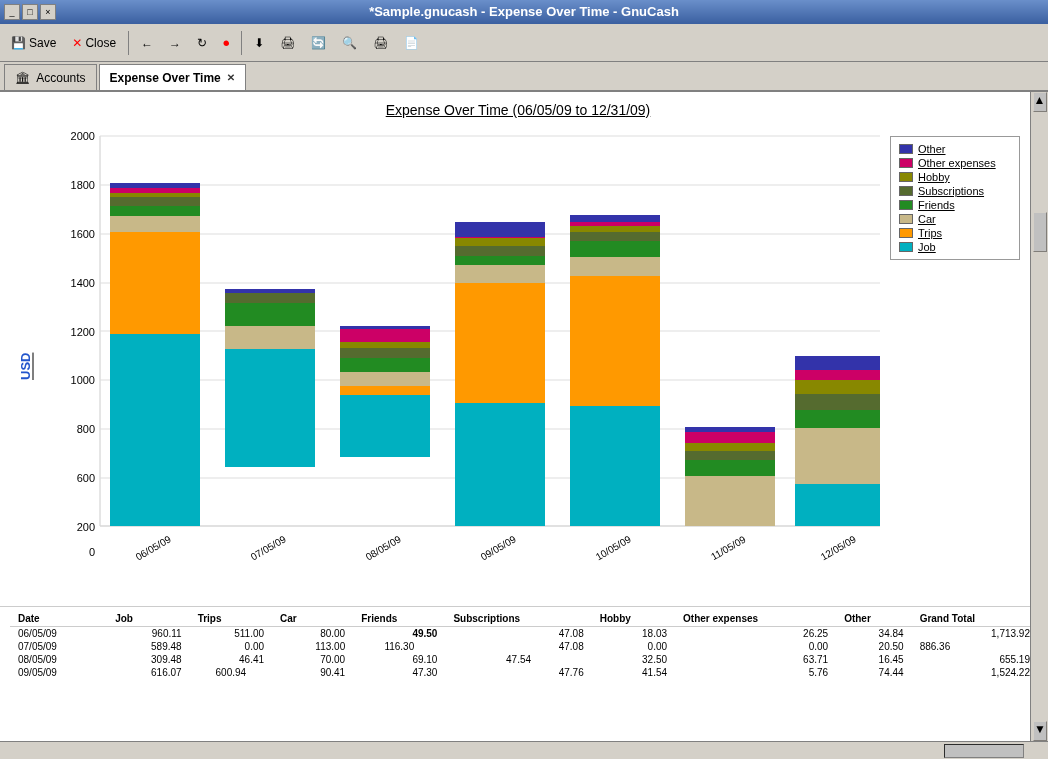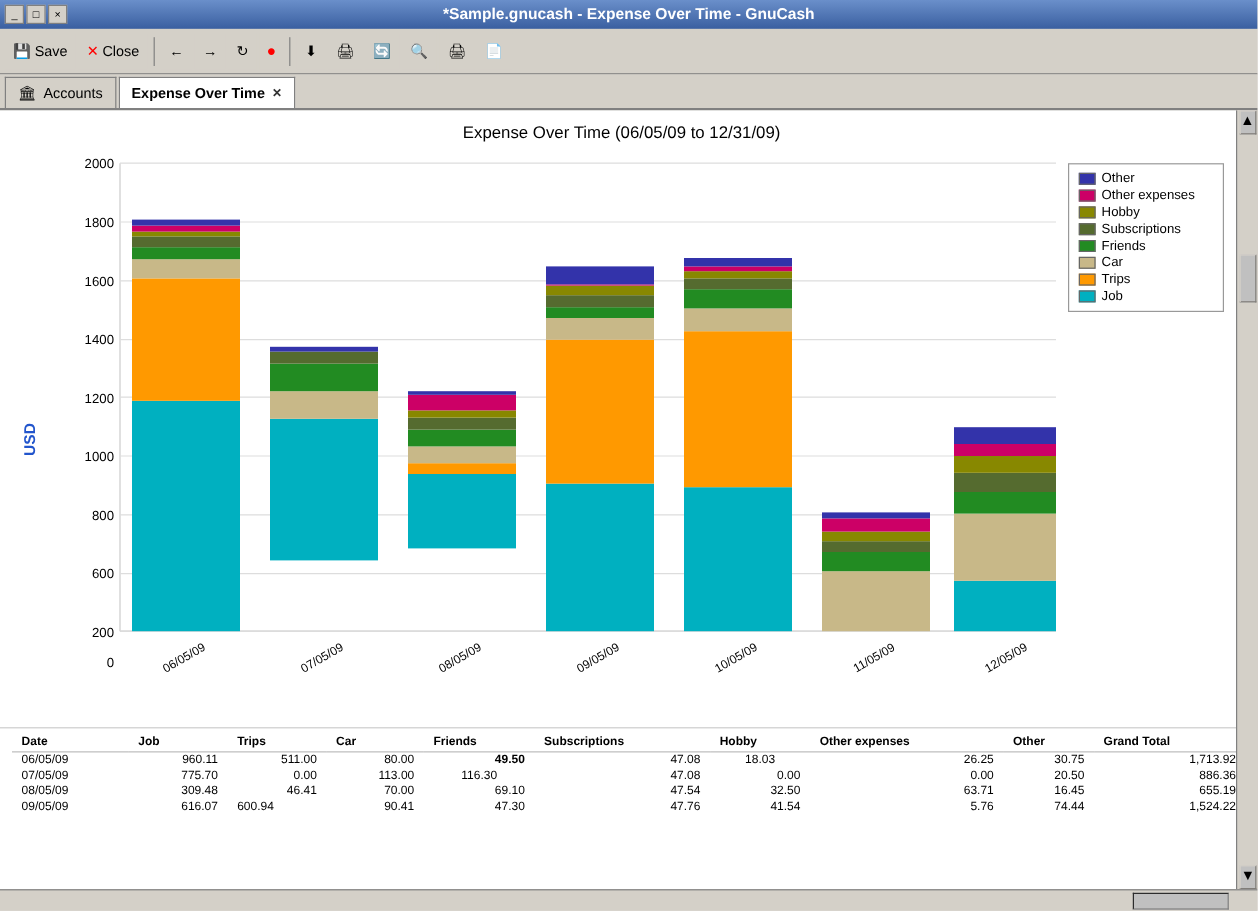--- a/index.html
+++ b/index.html
@@ -78,20 +78,21 @@
       overflow: hidden;
       display: flex;
       flex-direction: column;
     }
 
     
     .chart-area {
       flex: 0 0 auto;
       padding: 10px 22px 0 10px;
       position: relative;
+      text-decoration: underline;
     }
     .chart-title {
       text-align: center;
       font-size: 14px;
       margin-bottom: 8px;
       color: #000;
     }
 
     
     .data-table-container {
@@ -381,53 +382,53 @@
         </tr>
       </thead>
       <tbody id="table-body">
       <tr>
             <td>06/05/09</td>
             <td style="text-align: right;">960.11</td>
             <td style="text-align: right;">511.00</td>
             <td style="text-align: right;">80.00</td>
             <td style="text-align: right; font-weight: bold;">49.50</td>
             <td style="text-align: right;">47.08</td>
-            <td style="text-align: center;">18.03</td>
+            <td style="text-align: right;">18.03</td>
             <td style="text-align: right;">26.25</td>
-            <td style="text-align: right;">30.75</td>
+            <td style="text-align: right;">34.84</td>
             <td style="text-align: right;">1,713.92</td>
           </tr>
           <tr>
             <td>07/05/09</td>
-            <td style="text-align: right;">775.70</td>
+            <td style="text-align: right;">589.48</td>
             <td style="text-align: right;">0.00</td>
             <td style="text-align: right;">113.00</td>
             <td style="text-align: center;">116.30</td>
             <td style="text-align: right;">47.08</td>
             <td style="text-align: right;">0.00</td>
             <td style="text-align: right;">0.00</td>
             <td style="text-align: right;">20.50</td>
-            <td style="text-align: right;">886.36</td>
+            <td style="text-align: left;">886.36</td>
           </tr>
           <tr>
             <td>08/05/09</td>
             <td style="text-align: right;">309.48</td>
             <td style="text-align: right;">46.41</td>
             <td style="text-align: right;">70.00</td>
             <td style="text-align: right;">69.10</td>
-            <td style="text-align: right;">47.54</td>
+            <td style="text-align: center;">47.54</td>
             <td style="text-align: right;">32.50</td>
             <td style="text-align: right;">63.71</td>
             <td style="text-align: right;">16.45</td>
             <td style="text-align: right;">655.19</td>
           </tr>
           <tr>
             <td>09/05/09</td>
             <td style="text-align: right;">616.07</td>
-            <td style="text-align: left;">600.94</td>
+            <td style="text-align: center;">600.94</td>
             <td style="text-align: right;">90.41</td>
             <td style="text-align: right;">47.30</td>
             <td style="text-align: right;">47.76</td>
             <td style="text-align: right;">41.54</td>
             <td style="text-align: right;">5.76</td>
             <td style="text-align: right;">74.44</td>
             <td style="text-align: right;">1,524.22</td>
           </tr>
         </tbody>
     </table>

